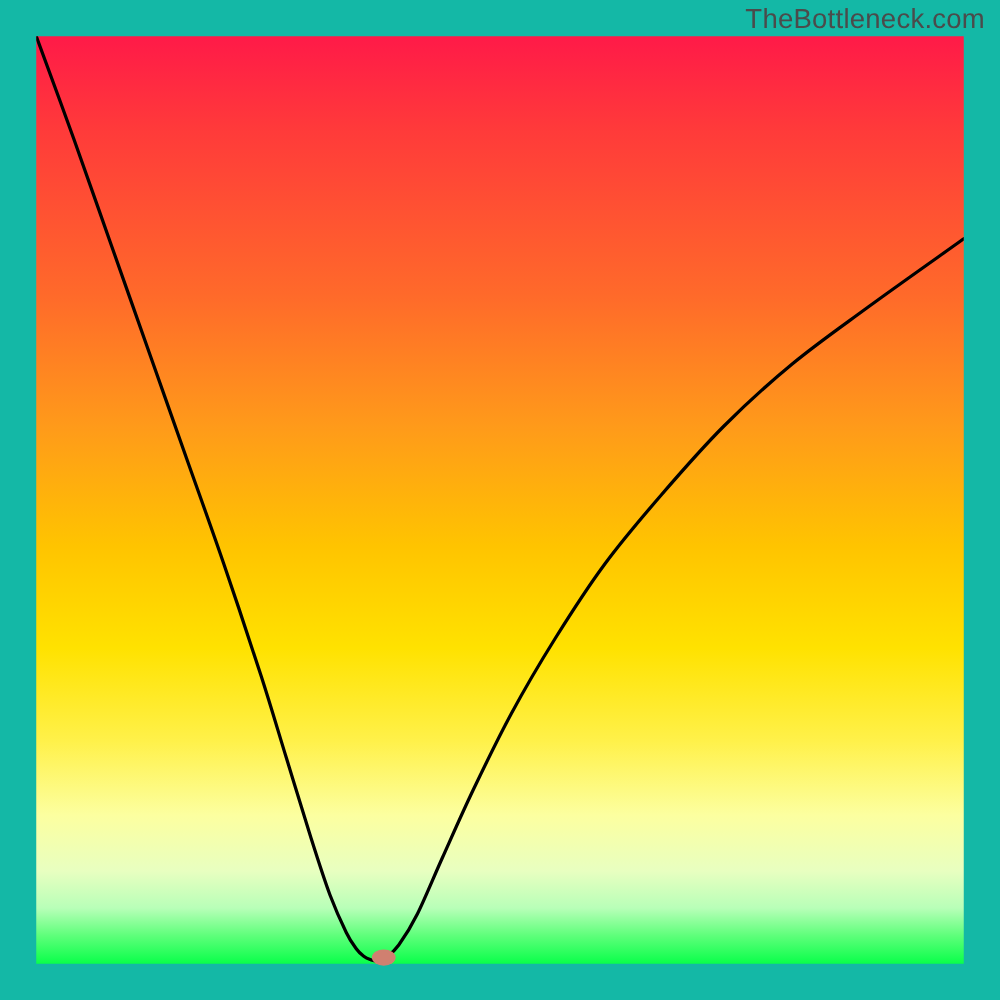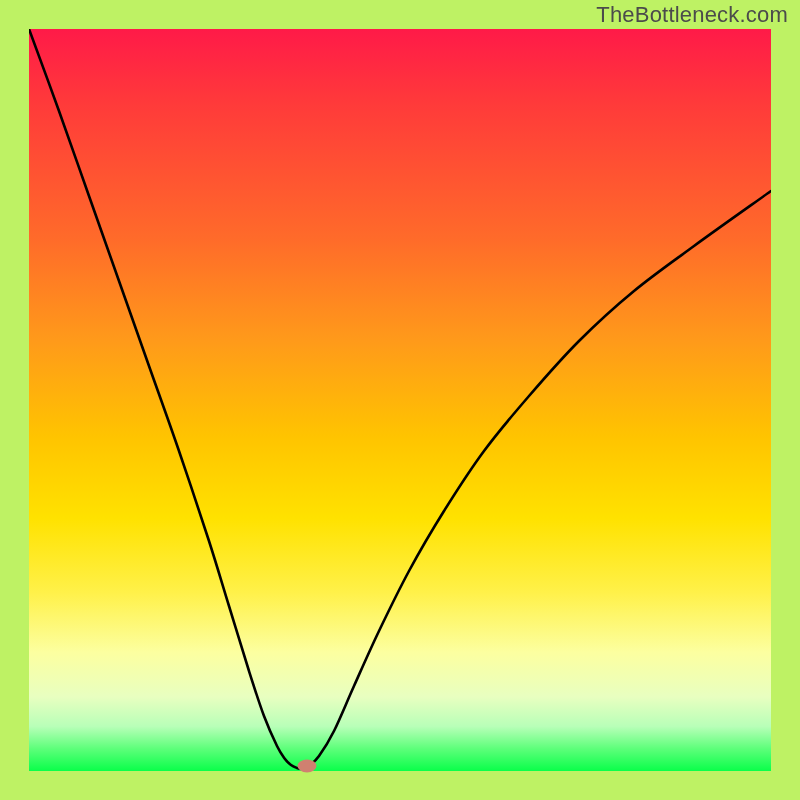--- a/index.html
+++ b/index.html
@@ -8,21 +8,21 @@
     width: 800px;
     height: 800px;
     overflow: hidden;
     background: #000;
     font-family: Arial, Helvetica, sans-serif;
   }
   .frame {
     position: relative;
     width: 800px;
     height: 800px;
-    background: #bef264;
+    background: #14b8a6;
   }
   .plot-area {
     position: absolute;
     left: 29px;
     top: 29px;
     width: 742px;
     height: 742px;
     
     background: linear-gradient(to bottom,
       #ff1a48 0%,

